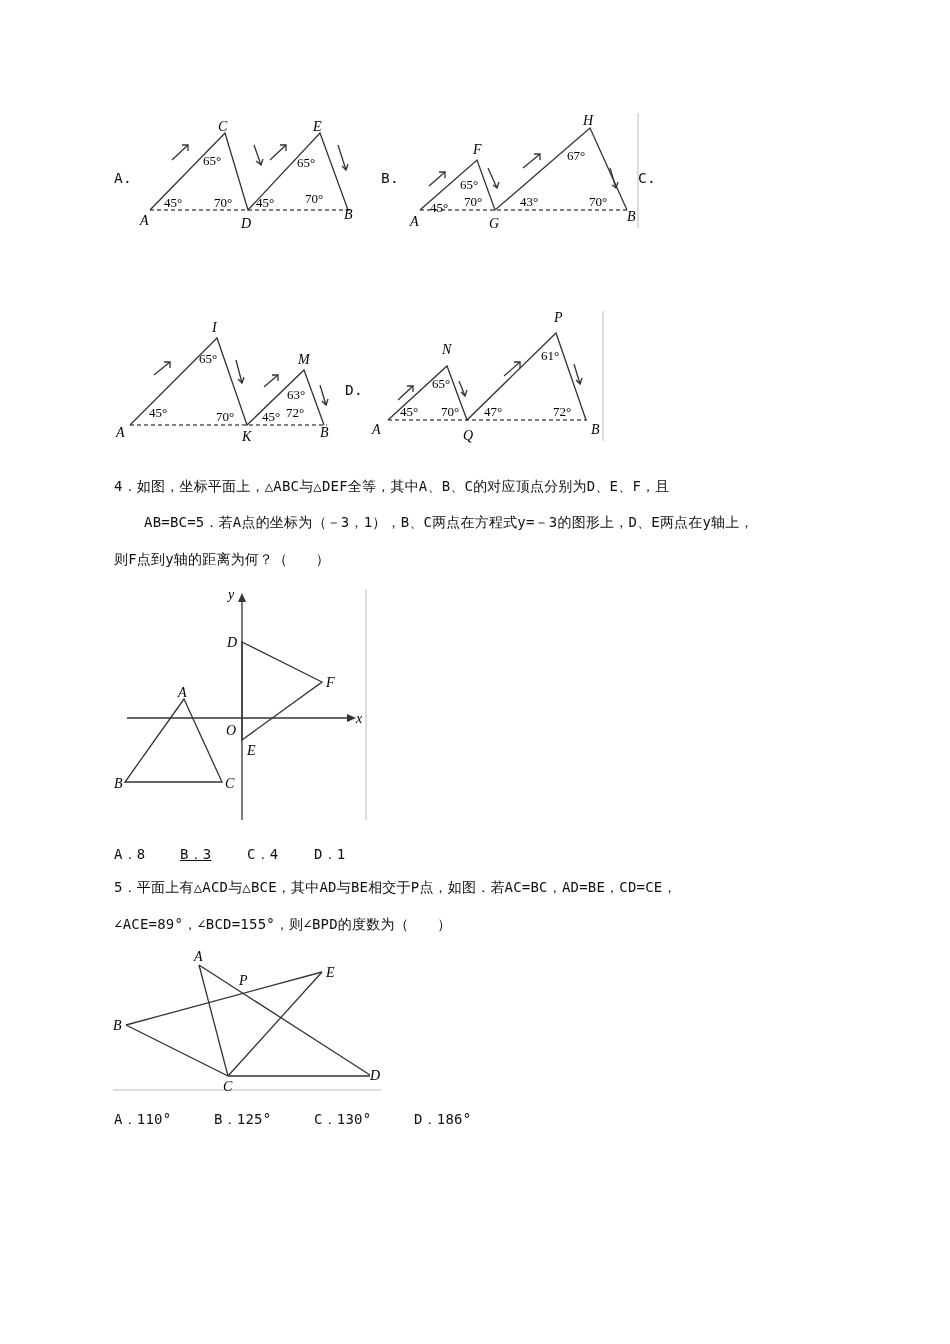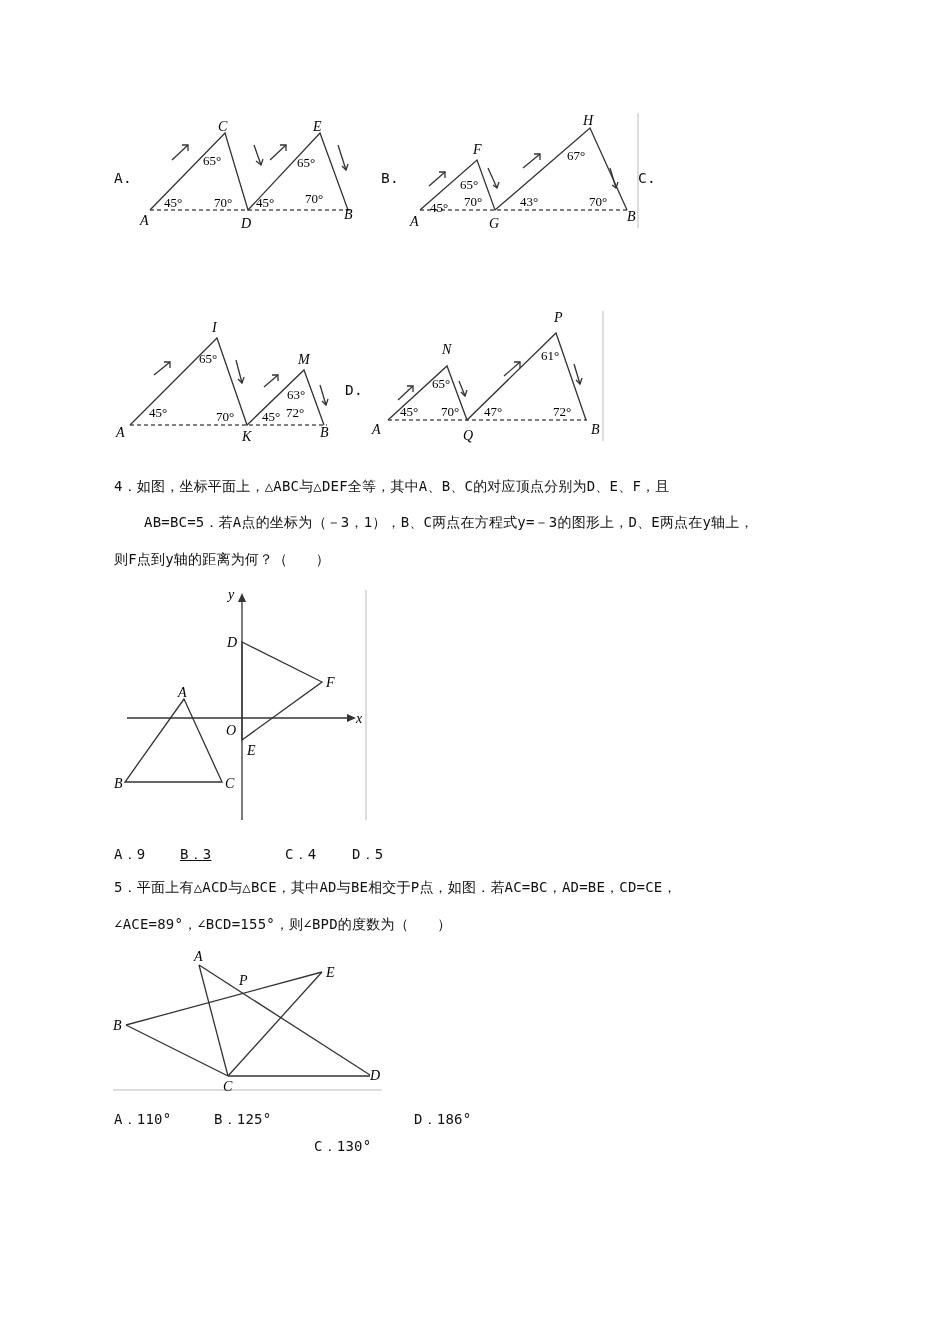--- a/index.html
+++ b/index.html
@@ -139,24 +139,24 @@
   <text x="114" y="150" font-size="14">O</text>
   <text x="66" y="112" font-size="14">A</text>
   <text x="2" y="203" font-size="14">B</text>
   <text x="113" y="203" font-size="14">C</text>
   <text x="115" y="62" font-size="14">D</text>
   <text x="135" y="170" font-size="14">E</text>
   <text x="214" y="102" font-size="14">F</text>
 </svg>
 
 <div class="abs" style="left:114px;top:844px;display:flex;gap:0;">
-  <span class="txt" style="width:66px;">A．9</span>
+  <span class="txt" style="width:66px;">A．8</span>
   <span class="txt" style="width:67px;text-decoration:underline;">B．3</span>
-  <span class="txt" style="width:67px;margin-left:38px;">C．4</span>
-  <span class="txt">D．5</span>
+  <span class="txt" style="width:67px;">C．4</span>
+  <span class="txt">D．1</span>
 </div>
 
 <div class="abs txt" style="left:114px;top:877px;">5．平面上有△ACD与△BCE，其中AD与BE相交于P点，如图．若AC=BC，AD=BE，CD=CE，</div>
 <div class="abs txt" style="left:114px;top:914px;">∠ACE=89°，∠BCD=155°，则∠BPD的度数为（　　）</div>
 
 <svg class="abs" style="left:110px;top:945px;" width="280" height="150">
   <line class="frame" x1="3" y1="145" x2="272" y2="145"></line>
   <line class="figline" x1="89" y1="20" x2="118" y2="131"></line>
   <line class="figline" x1="89" y1="20" x2="260" y2="130"></line>
   <line class="figline" x1="16" y1="80" x2="212" y2="27"></line>
@@ -167,15 +167,15 @@
   <text x="3" y="85" font-size="14">B</text>
   <text x="113" y="146" font-size="14">C</text>
   <text x="260" y="135" font-size="14">D</text>
   <text x="216" y="32" font-size="14">E</text>
   <text x="129" y="40" font-size="14">P</text>
 </svg>
 
 <div class="abs" style="left:114px;top:1109px;display:flex;">
   <span class="txt" style="width:100px;">A．110°</span>
   <span class="txt" style="width:100px;">B．125°</span>
-  <span class="txt" style="width:100px;margin-top:27px;">C．130°</span>
+  <span class="txt" style="width:100px;">C．130°</span>
   <span class="txt">D．186°</span>
 </div>
 
 </body></html>

